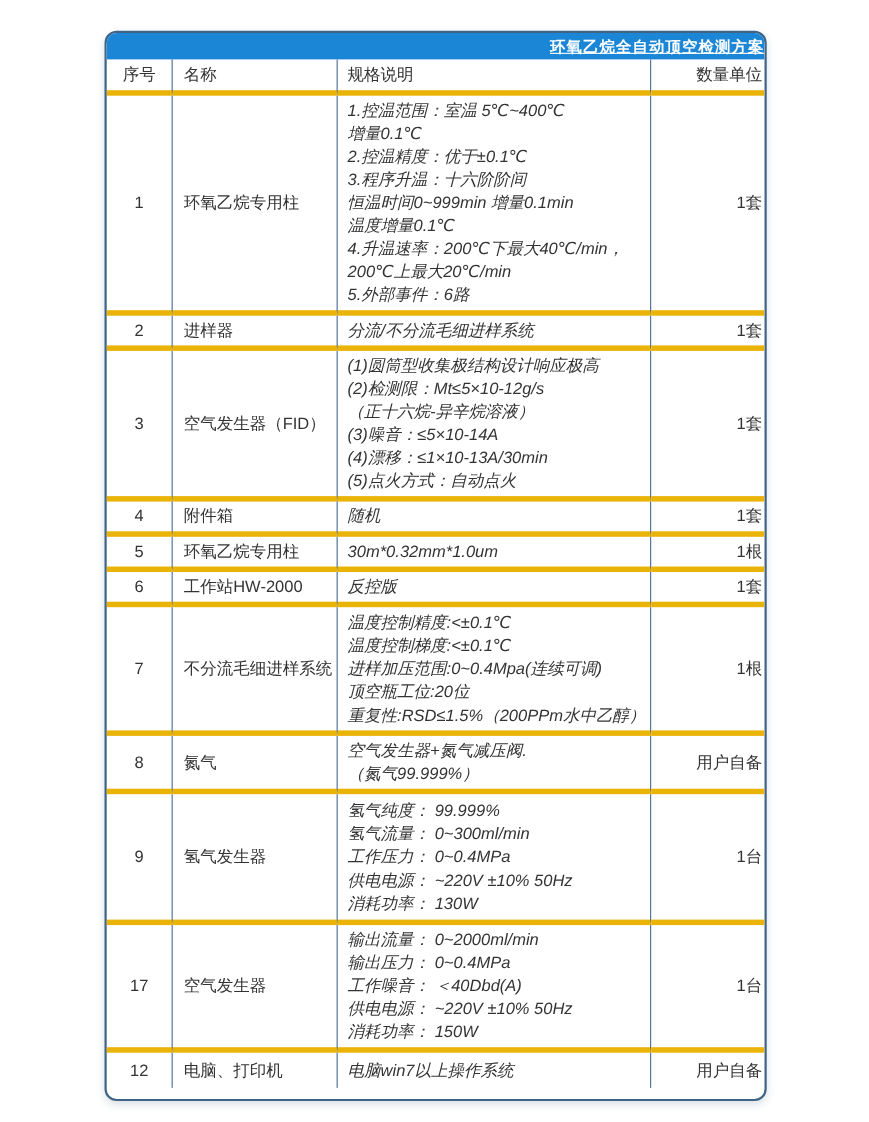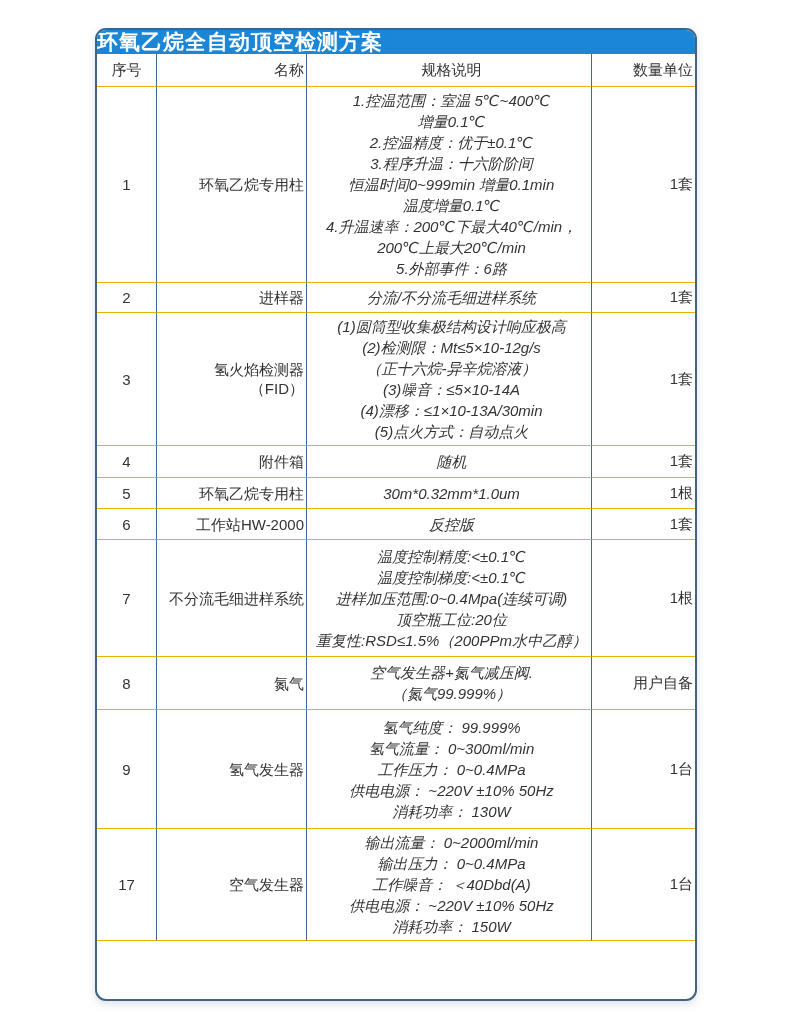--- a/index.html
+++ b/index.html
@@ -20,45 +20,46 @@
     border-radius:11px;
     overflow:hidden;
     background:#fff;
     box-shadow:0 3px 8px rgba(60,90,120,.18);
   }
   .titlebar{
     height:24px;
     line-height:24px;
     background:#1b86d6;
     color:#fff;
-    font-size:21px;
+    font-size:14px;
     font-weight:bold;
-    text-align:left;
+    text-align:right;
     letter-spacing:1px;
+    text-decoration:underline;
   }
   table.spec{
     width:100%;
     border-collapse:separate;
     border-spacing:0;
     table-layout:fixed;
     font-size:15px;
   }
   table.spec th, table.spec td{
     box-sizing:border-box;
     border-right:1px solid #45698d;
-    border-bottom:1px solid #eab308;
+    border-bottom:5px solid #eab308;
     vertical-align:middle;
     font-weight:normal;
     overflow:hidden;
   }
   table.spec th:last-child, table.spec td:last-child{border-right:none;text-align:right;}
   table.spec tr.last td{border-bottom:none;}
   th.h-no, td.c-no{text-align:center;}
-  th.h-name, td.c-name{text-align:right;padding:0 2px 0 10px;}
-  th.h-spec, td.c-spec{text-align:center;padding:3px 4px 3px 9px;}
+  th.h-name, td.c-name{text-align:left;padding:0 2px 0 10px;}
+  th.h-spec, td.c-spec{text-align:left;padding:3px 4px 3px 9px;}
   th.h-qty, td.c-qty{text-align:left;padding:0 2px 0 10px;}
   td.c-spec{
     white-space:pre-wrap;
     line-height:21px;
     font-style:italic;
   }
   td.c-name{line-height:19px;}
 </style>
 </head>
 <body>
@@ -96,21 +97,21 @@
         <td class="c-qty">1套</td>
       </tr>
       <tr style="height:30px">
         <td class="c-no">2</td>
         <td class="c-name">进样器</td>
         <td class="c-spec">分流/不分流毛细进样系统</td>
         <td class="c-qty">1套</td>
       </tr>
       <tr style="height:133px">
         <td class="c-no">3</td>
-        <td class="c-name">氢火焰检测器（FID）</td>
+        <td class="c-name">空气发生器（FID）</td>
         <td class="c-spec">(1)圆筒型收集极结构设计响应极高
 (2)检测限：Mt≤5×10-12g/s
 （正十六烷-异辛烷溶液）
 (3)噪音：≤5×10-14A
 (4)漂移：≤1×10-13A/30min
 (5)点火方式：自动点火</td>
         <td class="c-qty">1套</td>
       </tr>
       <tr style="height:32px">
         <td class="c-no">4</td>
@@ -160,15 +161,21 @@
       <tr style="height:111px">
         <td class="c-no">17</td>
         <td class="c-name">空气发生器</td>
         <td class="c-spec">输出流量： 0~2000ml/min
 输出压力： 0~0.4MPa
 工作噪音： ＜40Dbd(A)
 供电电源： ~220V ±10% 50Hz
 消耗功率： 150W</td>
         <td class="c-qty">1台</td>
       </tr>
+      <tr class="last" style="height:32px">
+        <td class="c-no">12</td>
+        <td class="c-name">电脑、打印机</td>
+        <td class="c-spec">电脑win7以上操作系统</td>
+        <td class="c-qty">用户自备</td>
+      </tr>
     </tbody>
   </table>
 </div>
 
 </body></html>

